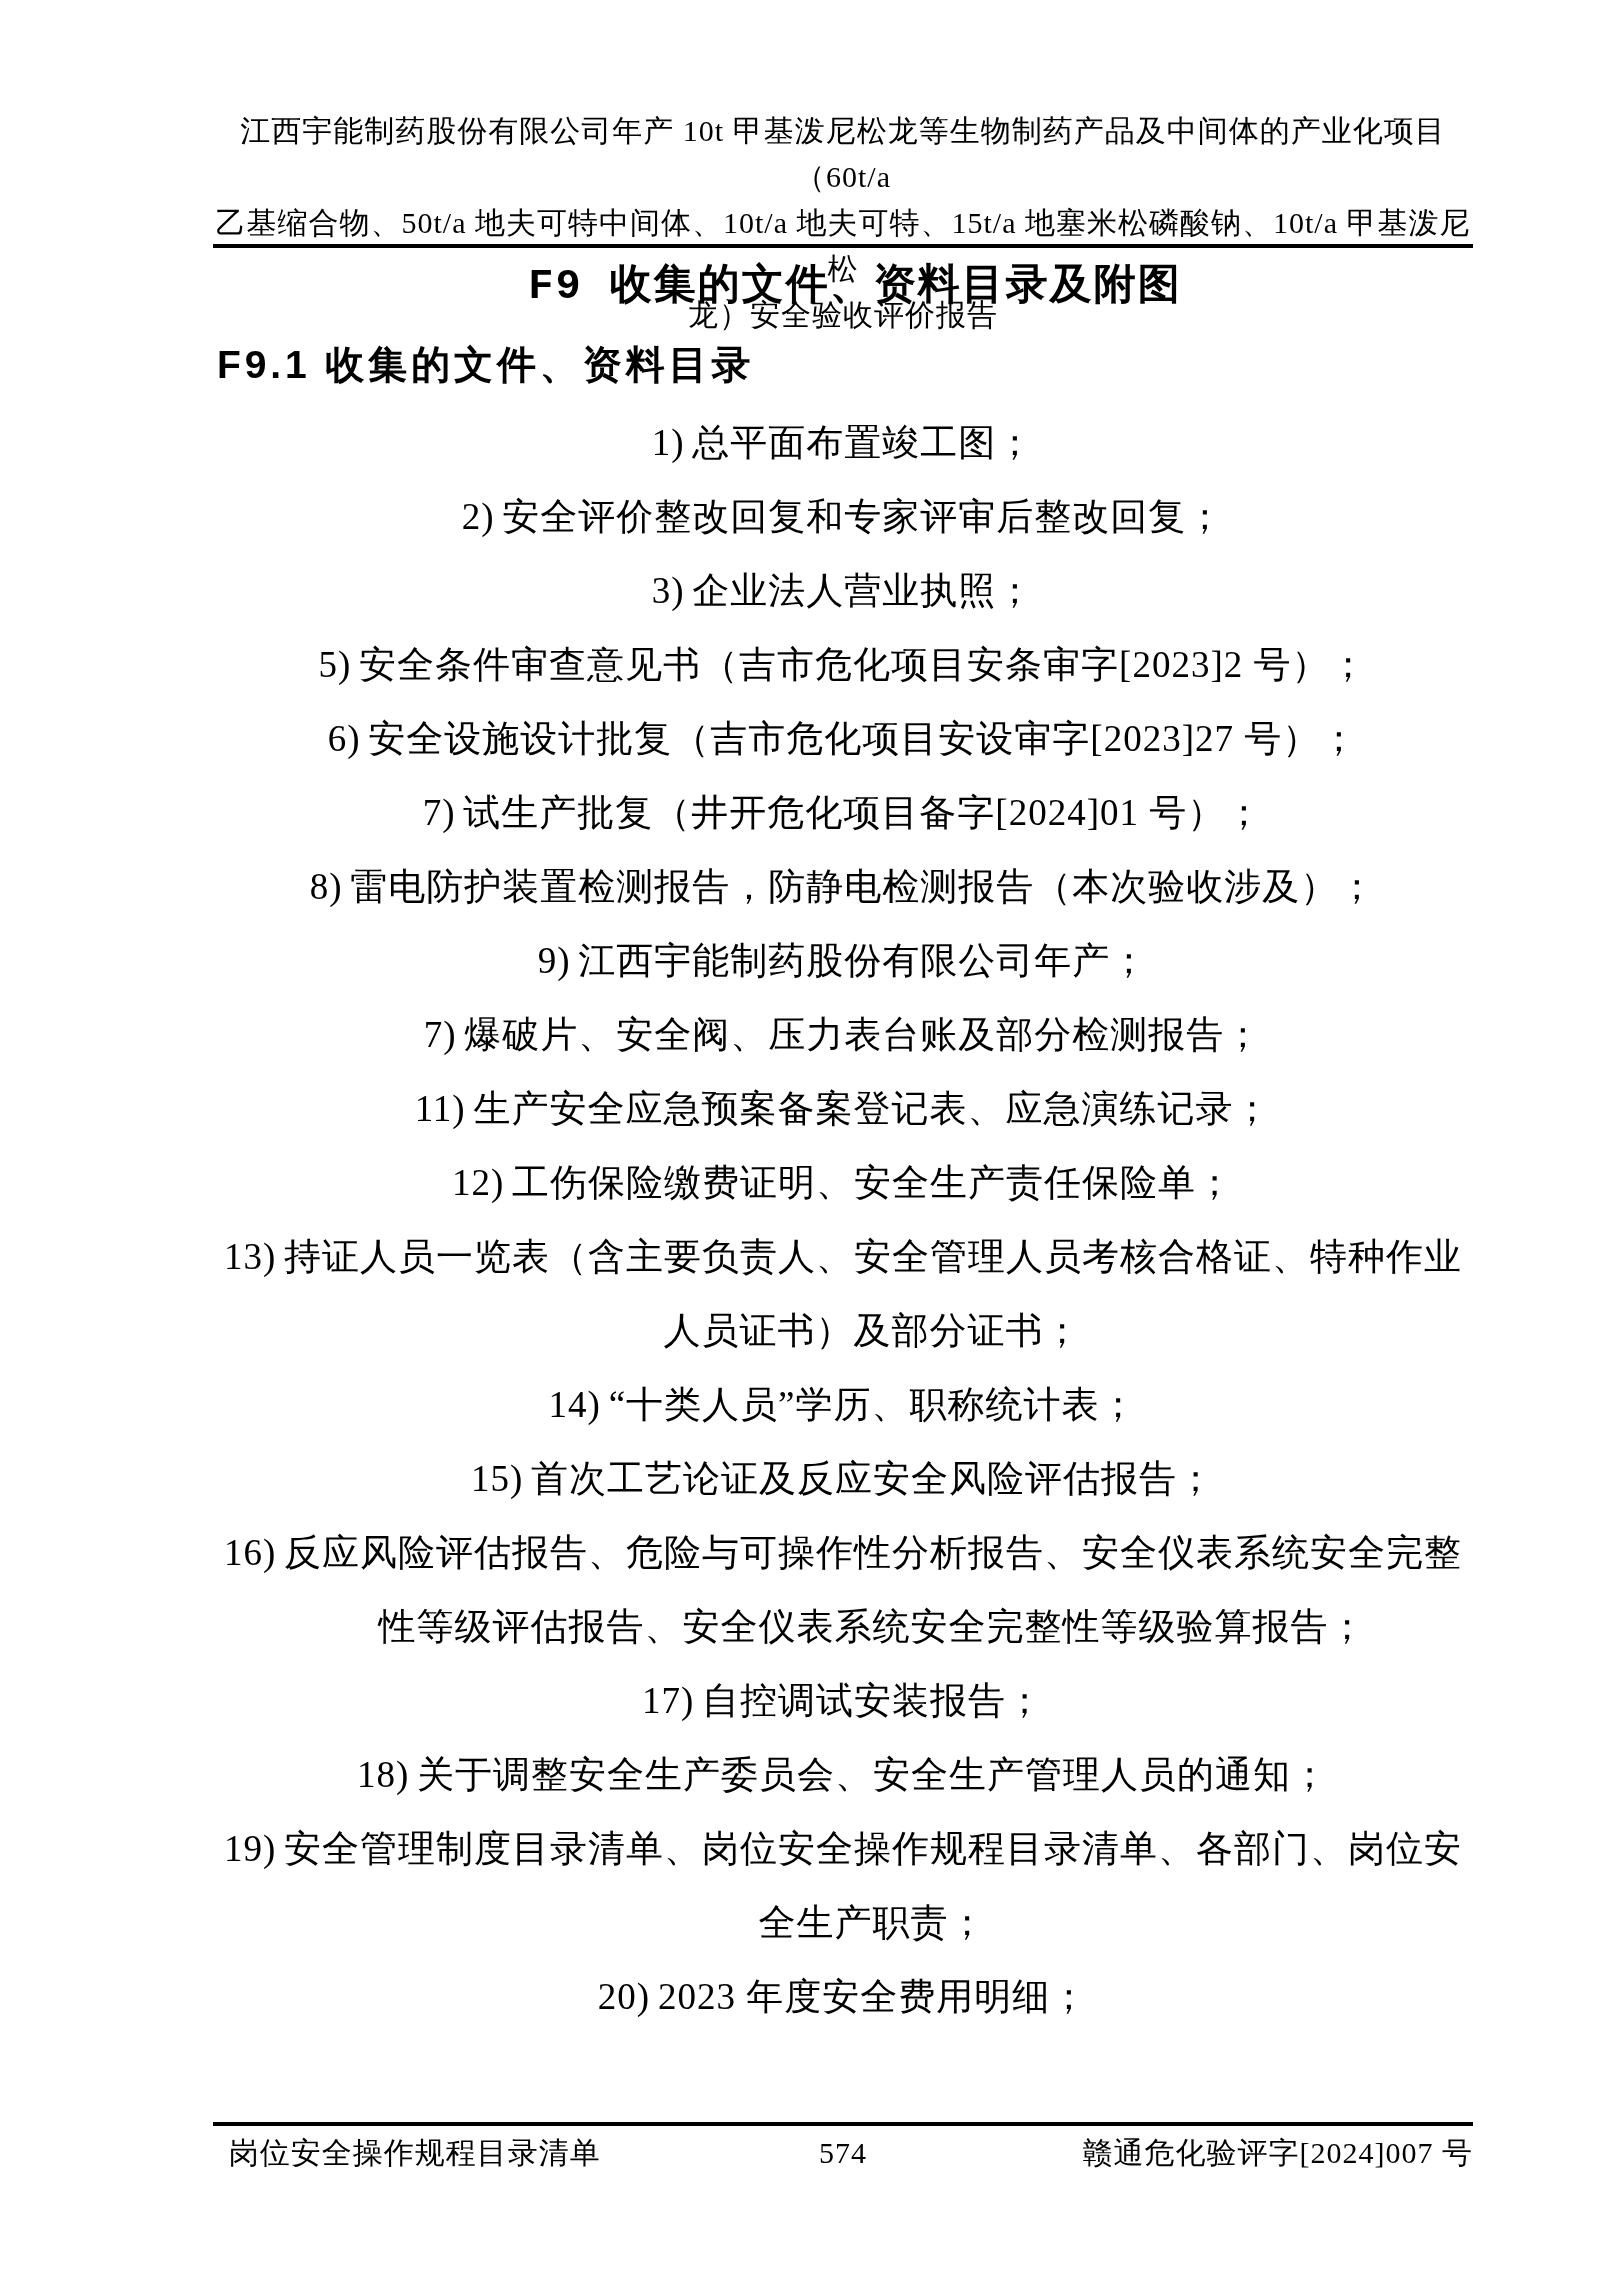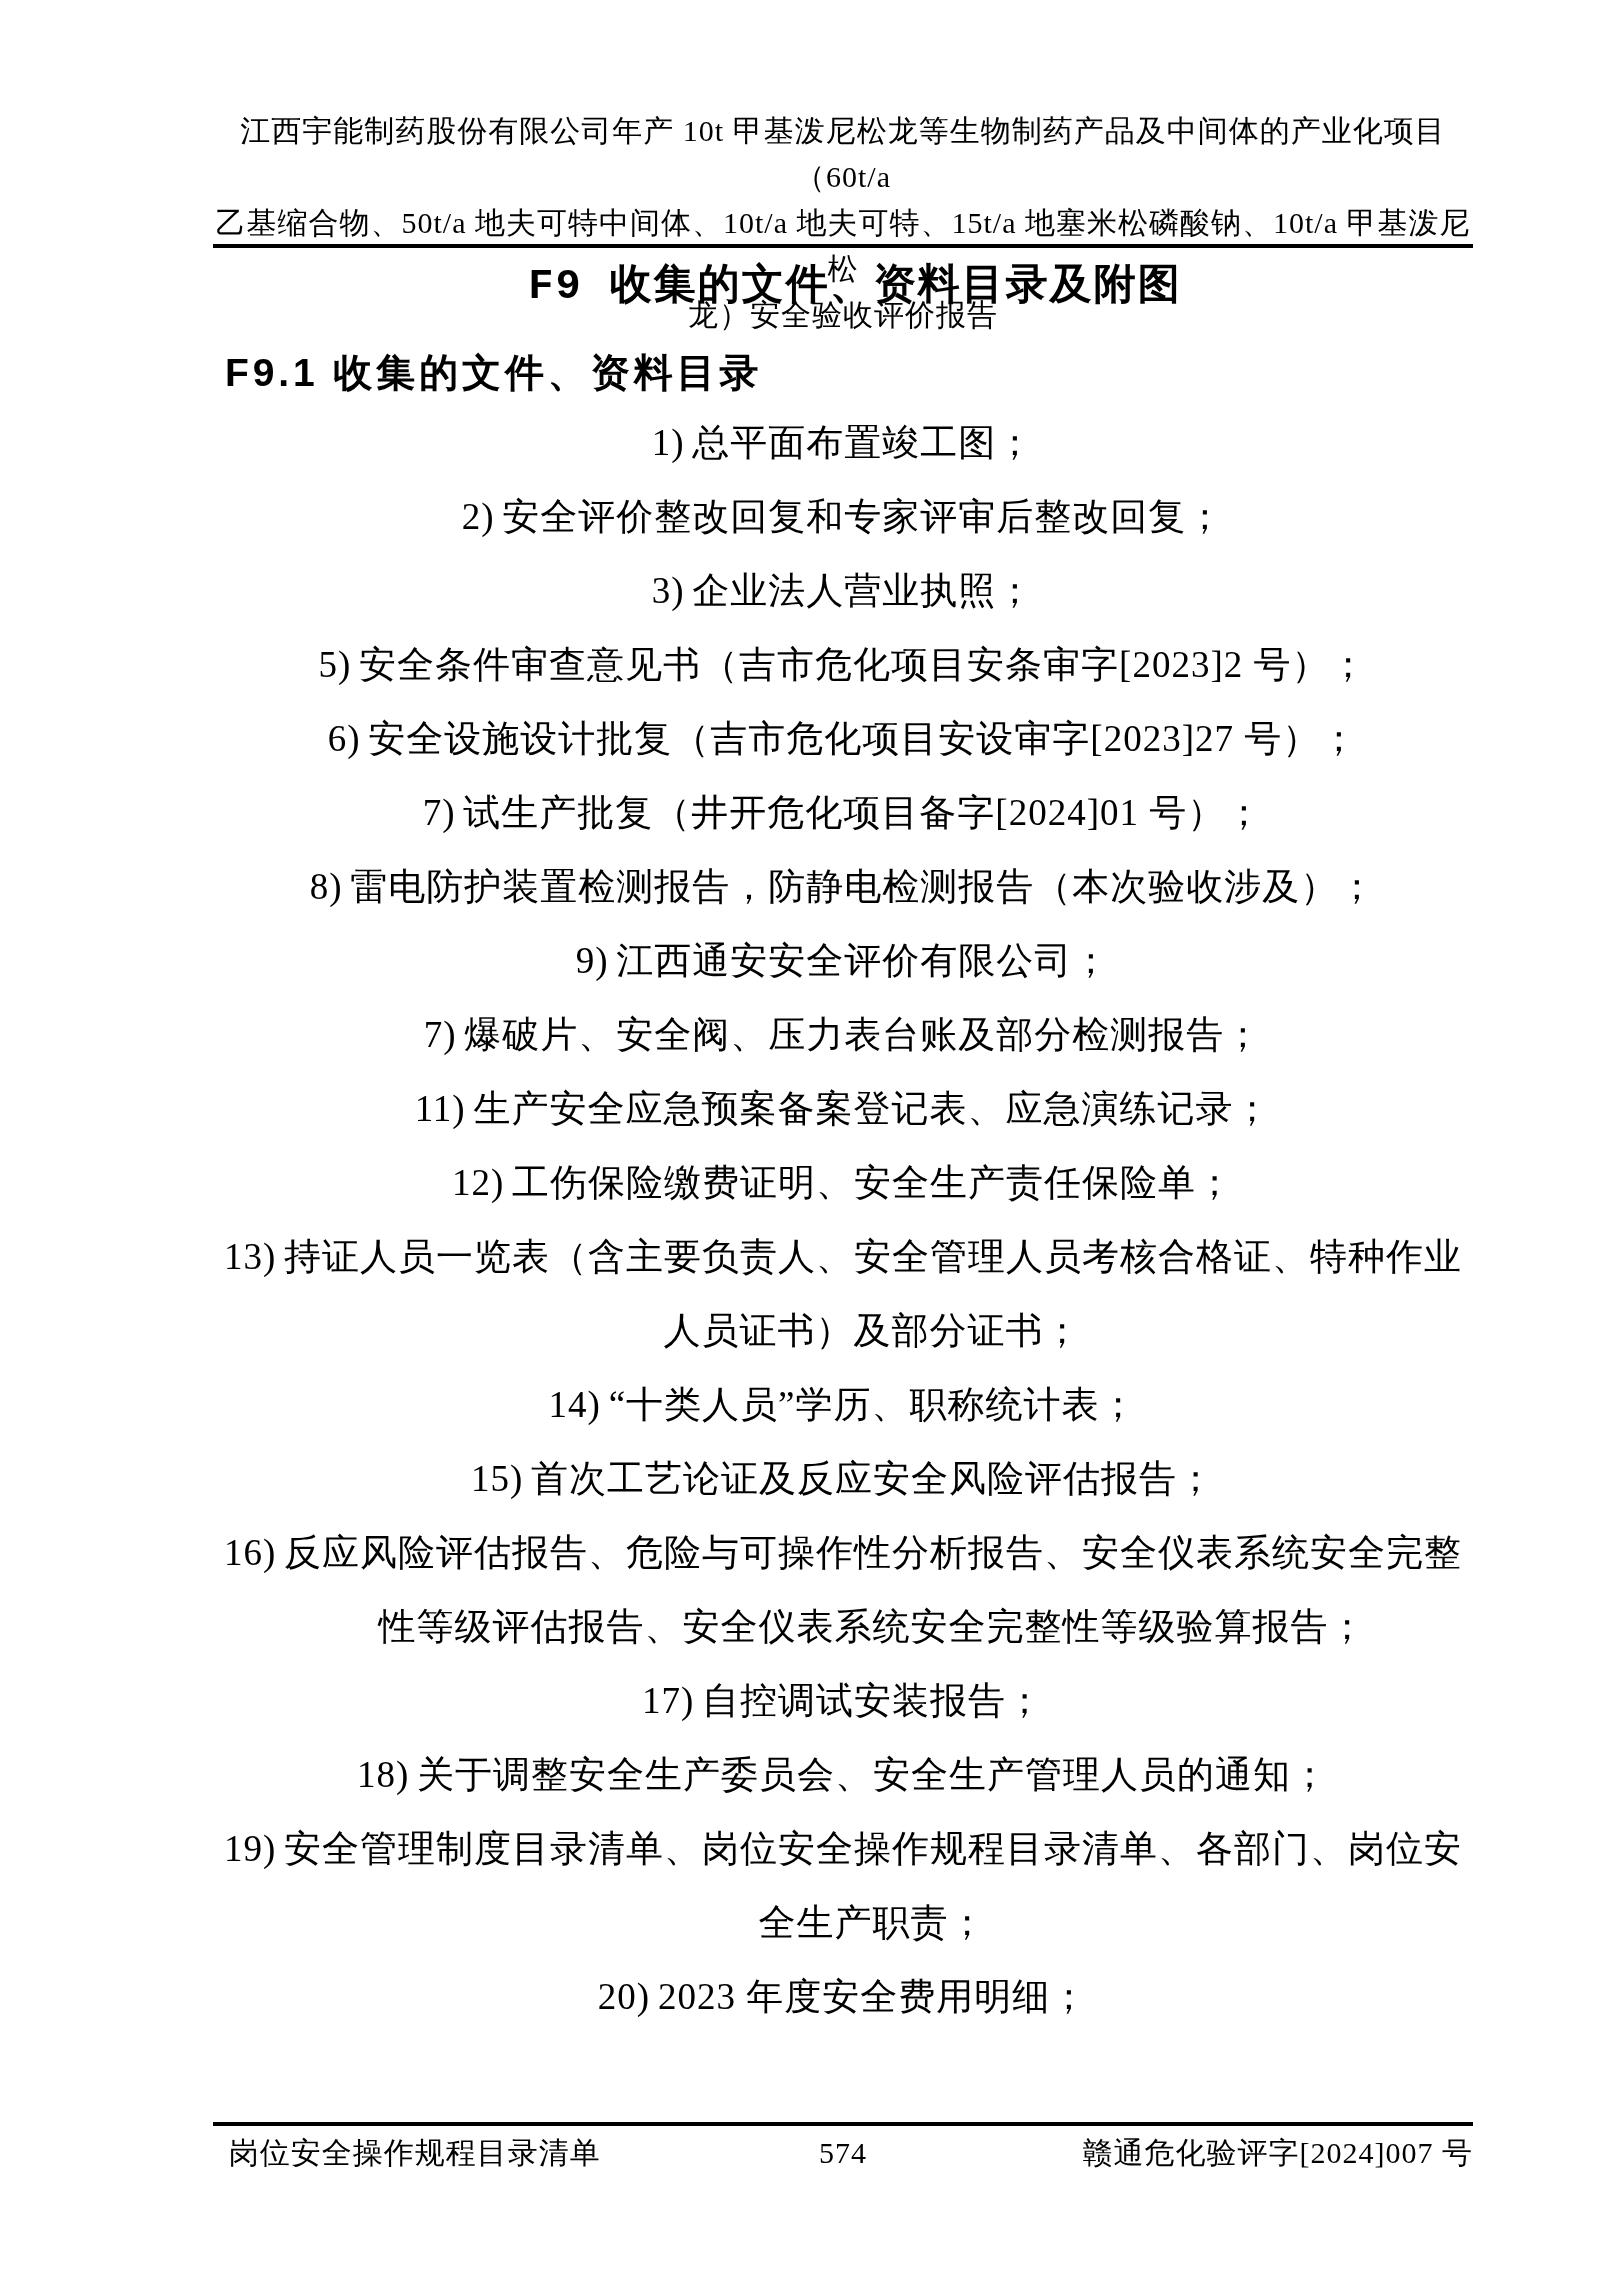--- a/index.html
+++ b/index.html
@@ -46,21 +46,21 @@
     font-weight: 700;
     font-size: 42px;
     line-height: 47px;
     letter-spacing: 2px;
   }
   .section-heading {
     position: absolute;
     left: 213px;
     top: 337px;
     width: 1260px;
-    margin: 12px;
+    margin: 4px;
     text-align: left;
     font-family: "Liberation Sans", sans-serif;
     font-weight: 700;
     font-size: 39px;
     line-height: 47px;
     letter-spacing: 3.9px;
   }
   .doc-list {
     position: absolute;
     left: 213px;
@@ -120,21 +120,21 @@
 
 
   <p class="item"><span class="num">5)</span><span class="txt">安全条件审查意见书（吉市危化项目安条审字[2023]2 号）；</span></p>
 
   <p class="item"><span class="num">6)</span><span class="txt">安全设施设计批复（吉市危化项目安设审字[2023]27 号）；</span></p>
 
   <p class="item"><span class="num">7)</span><span class="txt">试生产批复（井开危化项目备字[2024]01 号）；</span></p>
 
   <p class="item"><span class="num">8)</span><span class="txt">雷电防护装置检测报告，防静电检测报告（本次验收涉及）；</span></p>
 
-  <p class="item"><span class="num">9)</span><span class="txt">江西通安安全评价有限公司；</span></p>
+  <p class="item"><span class="num">9)</span><span class="txt">江西宇能制药股份有限公司年产；</span></p>
 
   <p class="item"><span class="num">7)</span><span class="txt">爆破片、安全阀、压力表台账及部分检测报告；</span></p>
 
   <p class="item"><span class="num">11)</span><span class="txt">生产安全应急预案备案登记表、应急演练记录；</span></p>
 
   <p class="item"><span class="num">12)</span><span class="txt">工伤保险缴费证明、安全生产责任保险单；</span></p>
 
   <p class="item"><span class="num">13)</span><span class="txt">持证人员一览表（含主要负责人、安全管理人员考核合格证、特种作业人员证书）及部分证书；</span></p>
 
   <p class="item"><span class="num">14)</span><span class="txt">“十类人员”学历、职称统计表；</span></p>

